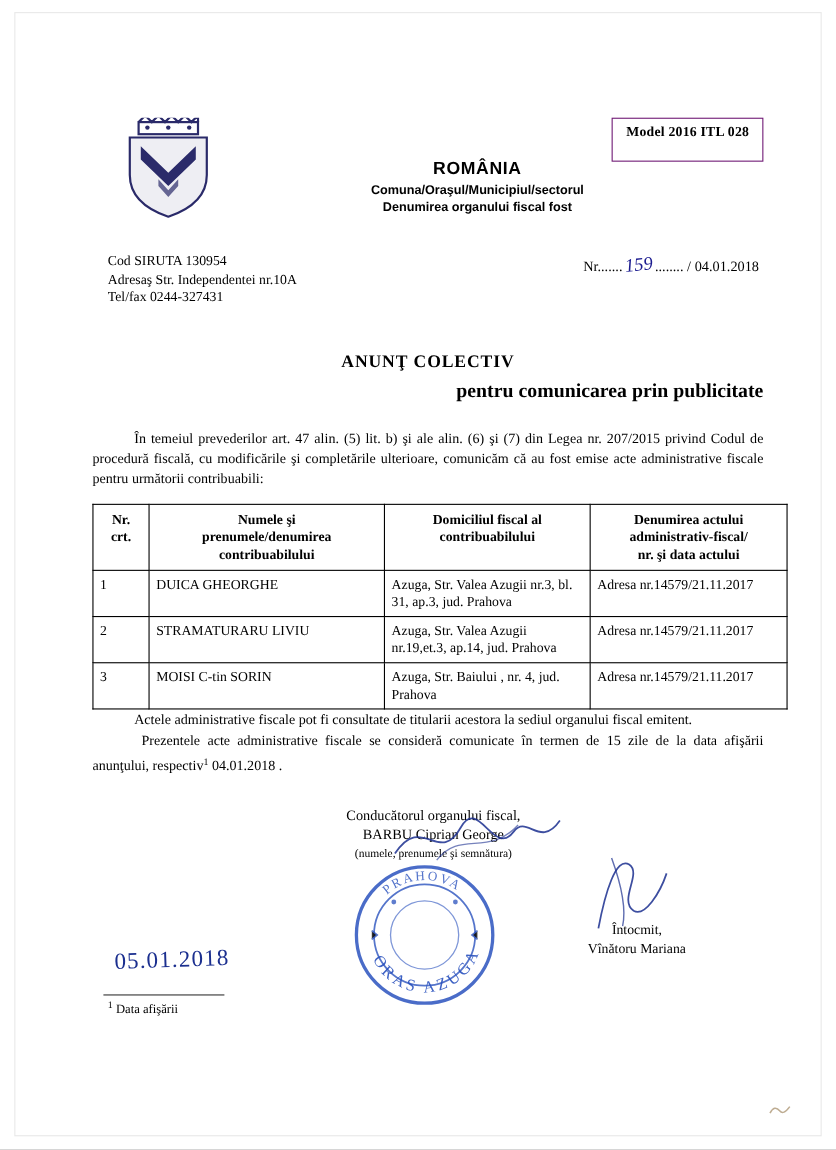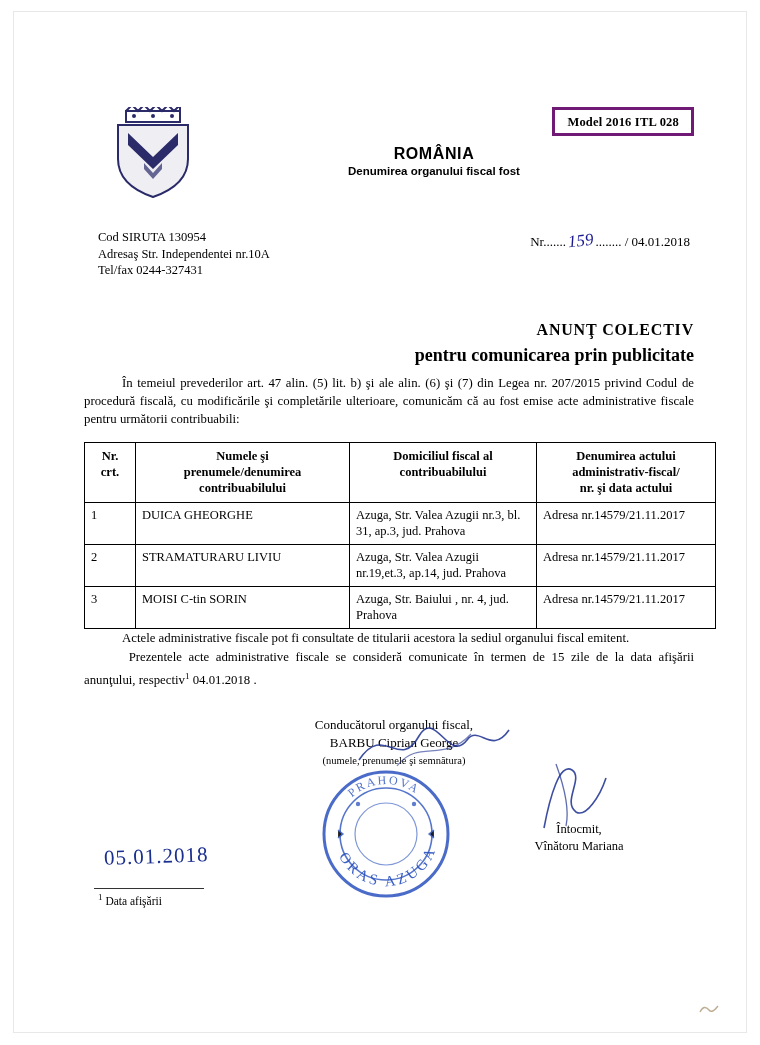--- a/index.html
+++ b/index.html
@@ -45,22 +45,22 @@
     position: absolute;
     left: 30px;
     top: 10px;
     width: 78px;
     height: 92px;
   }
   .model-box {
     position: absolute;
     right: 0px;
     top: 10px;
-    border: 3px solid #701a75;
-    padding: 5px 12px 3px 12px;
+    border: 1px solid #701a75;
+    padding: 5px 12px 18px 12px;
     font-size: 12.5px;
     font-weight: bold;
     font-family: "Liberation Serif", serif;
     letter-spacing: .2px;
   }
   .country-block {
     position: absolute;
     left: 160px;
     top: 48px;
     width: 380px;
@@ -107,38 +107,38 @@
     display: inline-block;
     transform: rotate(-6deg);
     padding: 0 2px;
   }
   .dotline {
     letter-spacing: 1px;
   }
 
   
   .title1 {
-    text-align: right;
+    text-align: center;
     font-size: 16px;
     font-weight: bold;
     letter-spacing: .8px;
     margin-top: 6px;
   }
   .title2 {
     text-align: right;
     font-size: 18px;
     font-weight: bold;
     margin-top: 6px;
   }
 
   .para {
     font-size: 12.8px;
     line-height: 18px;
     text-align: justify;
-    margin-top: 8px;
+    margin-top: 24px;
   }
   .para.indent::before {
     content: "";
     display: inline-block;
     width: 38px;
   }
 
   
   table.main {
     border-collapse: collapse;
@@ -270,20 +270,21 @@
             <circle cx="20" cy="9" r="2" fill="#2b2b6a"></circle>
             <circle cx="39" cy="9" r="2" fill="#2b2b6a"></circle>
             <circle cx="58" cy="9" r="2" fill="#2b2b6a"></circle>
           </svg>
         </div>
 
         <div class="model-box">Model 2016 ITL 028</div>
 
         <div class="country-block">
           <div class="country-title">ROMÂNIA</div>
+          <div class="country-sub">Comuna/Oraşul/Municipiul/sectorul</div>
           <div class="country-sub" style="margin-top:1px">Denumirea organului fiscal fost</div>
         </div>
       </div>
 
       <div class="ident">
         <div class="ident-left">
           <div>Cod SIRUTA 130954</div>
           <div>Adresaş Str. Independentei nr.10A</div>
           <div>Tel/fax 0244-327431</div>
         </div>

